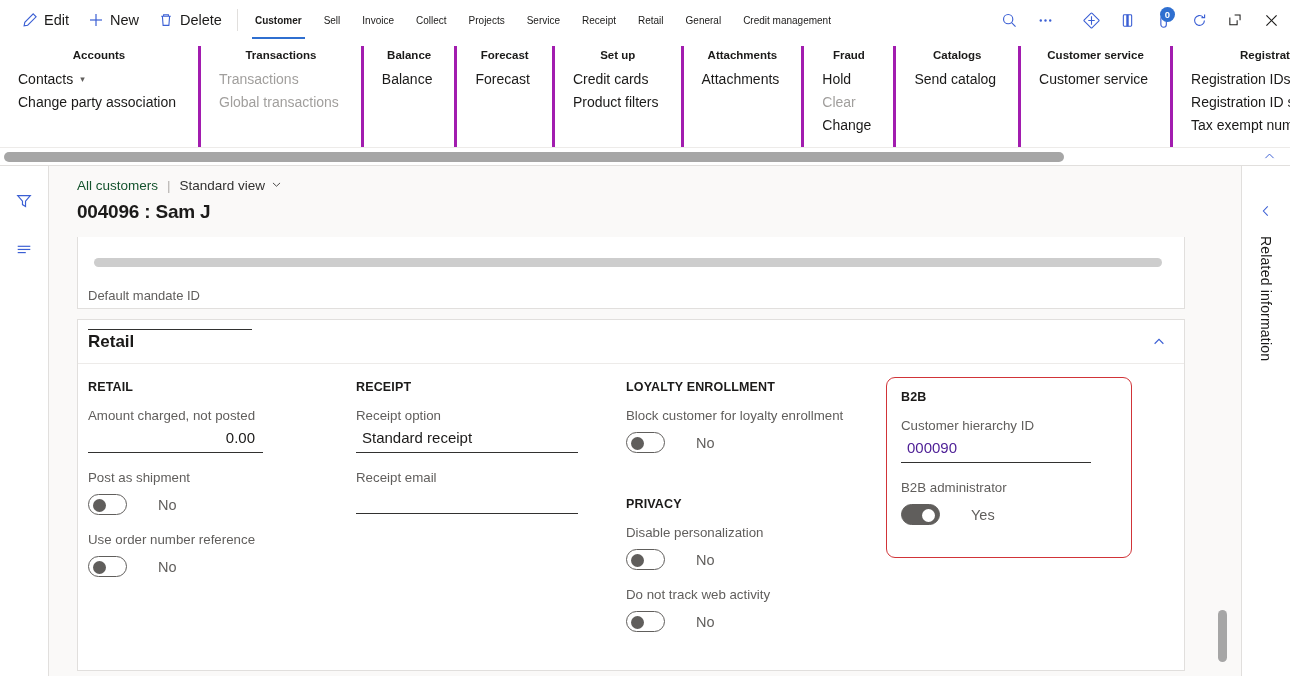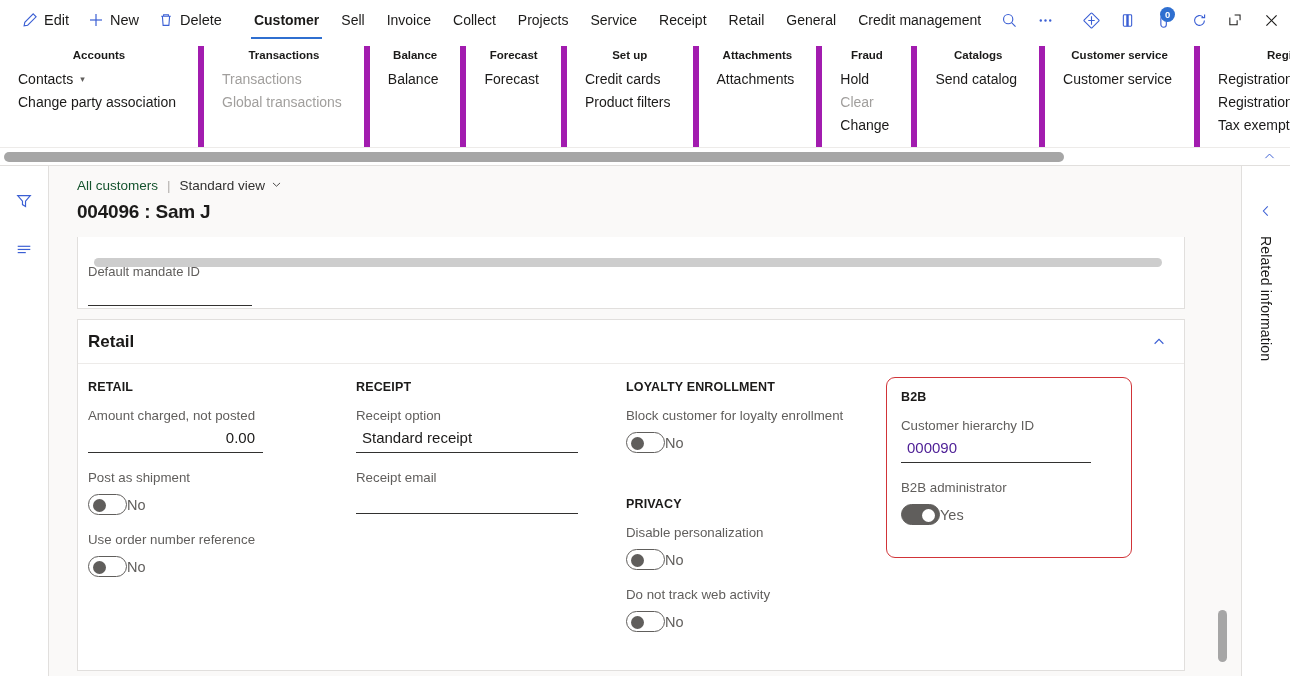--- a/index.html
+++ b/index.html
@@ -25,21 +25,21 @@
     height: 34px; padding: 0 9px;
     font-size: 14.5px; color: #1b1a19;
     cursor: pointer; white-space: nowrap;
   }
   .tb-icon { display: inline-flex; width: 17px; height: 17px; color: #3b5fd4; align-items: center; justify-content: center; }
   .tb-sep { width: 1px; height: 22px; background: #e1dfdd; margin: 0 6px; }
 
   .tab {
     position: relative;
     height: 38px; display: flex; align-items: center;
-    padding: 0 11px; font-size: 14px; color: #1b1a19;
+    padding: 0 11px; font-size: 10px; color: #1b1a19;
     cursor: pointer; white-space: nowrap;
   }
   .tab.active { font-weight: 600; color: #1b1a19; }
   .tab.active::after {
     content: ""; position: absolute; left: 8px; right: 8px; bottom: 0;
     height: 2.5px; background: #2f6fd0;
   }
 
   .tb-spacer { flex: 0 0 8px; }
   .tb-right { margin-left: auto; display: flex; align-items: center; gap: 2px; }
@@ -59,21 +59,21 @@
   
   .ribbon {
     display: flex; align-items: stretch;
     height: 108px; padding: 6px 0 0 0;
     background: #ffffff;
     border-bottom: 1px solid #edebe9;
   }
   .rgroup {
     display: flex; flex-direction: column;
     padding: 0 14px;
-    border-right: 6px solid #a21caf;
+    border-right: 3px solid #a21caf;
     min-height: 96px;
   }
   .rgroup:last-child { border-right: none; }
   .rgroup-title {
     font-size: 11.5px; font-weight: 700; color: #1b1a19;
     text-align: center; padding: 3px 0 7px 0; white-space: nowrap;
   }
   .rgroup-cols { display: flex; gap: 0; }
   .rcol { display: flex; flex-direction: column; }
   .ritem {
@@ -137,21 +137,21 @@
   .card {
     background: #ffffff;
     border: 1px solid #e1dfdd;
     margin-right: 56px;
   }
   .card-prev { height: 90px; position: relative; margin-top: -18px; }
   .grey-bar {
     position: absolute; left: 16px; right: 22px; top: 38px;
     height: 9px; background: #cdcdcd; border-radius: 5px;
   }
-  .prev-field { position: absolute; left: 10px; top: 44px; }
+  .prev-field { position: absolute; left: 10px; top: 68px; }
   .prev-label { font-size: 13px; color: #605e5c; }
   .prev-underline { width: 164px; border-bottom: 1px solid #323130; margin-top: 26px; }
 
   .card-retail { margin-top: 10px; }
   .sec-head {
     height: 44px; display: flex; align-items: center;
     padding: 0 18px 0 10px; border-bottom: 1px solid #edebe9;
     cursor: pointer;
   }
   .sec-title { font-size: 17px; font-weight: 600; color: #1b1a19; }
@@ -179,21 +179,21 @@
     padding: 4px 2px 4px 6px; min-height: 28px;
     cursor: text;
   }
   .fld-input.num { text-align: right; padding-right: 8px; }
   .fld-input.link { color: #4c1d95; }
   .fld-input.empty { min-height: 27px; }
   .w-amount { width: 175px; }
   .w-receipt { width: 222px; }
   .w-hier { width: 190px; }
 
-  .tog-row { display: flex; align-items: center; gap: 0; margin-top: 7px; }
+  .tog-row { display: flex; align-items: center; gap: 31px; margin-top: 7px; }
   .toggle {
     width: 39px; height: 21px; border-radius: 11px;
     border: 1px solid #605e5c; background: #ffffff;
     position: relative; cursor: pointer; flex: 0 0 39px;
   }
   .toggle .knob {
     position: absolute; top: 3.5px; left: 4px;
     width: 13px; height: 13px; border-radius: 50%;
     background: #605e5c;
   }

